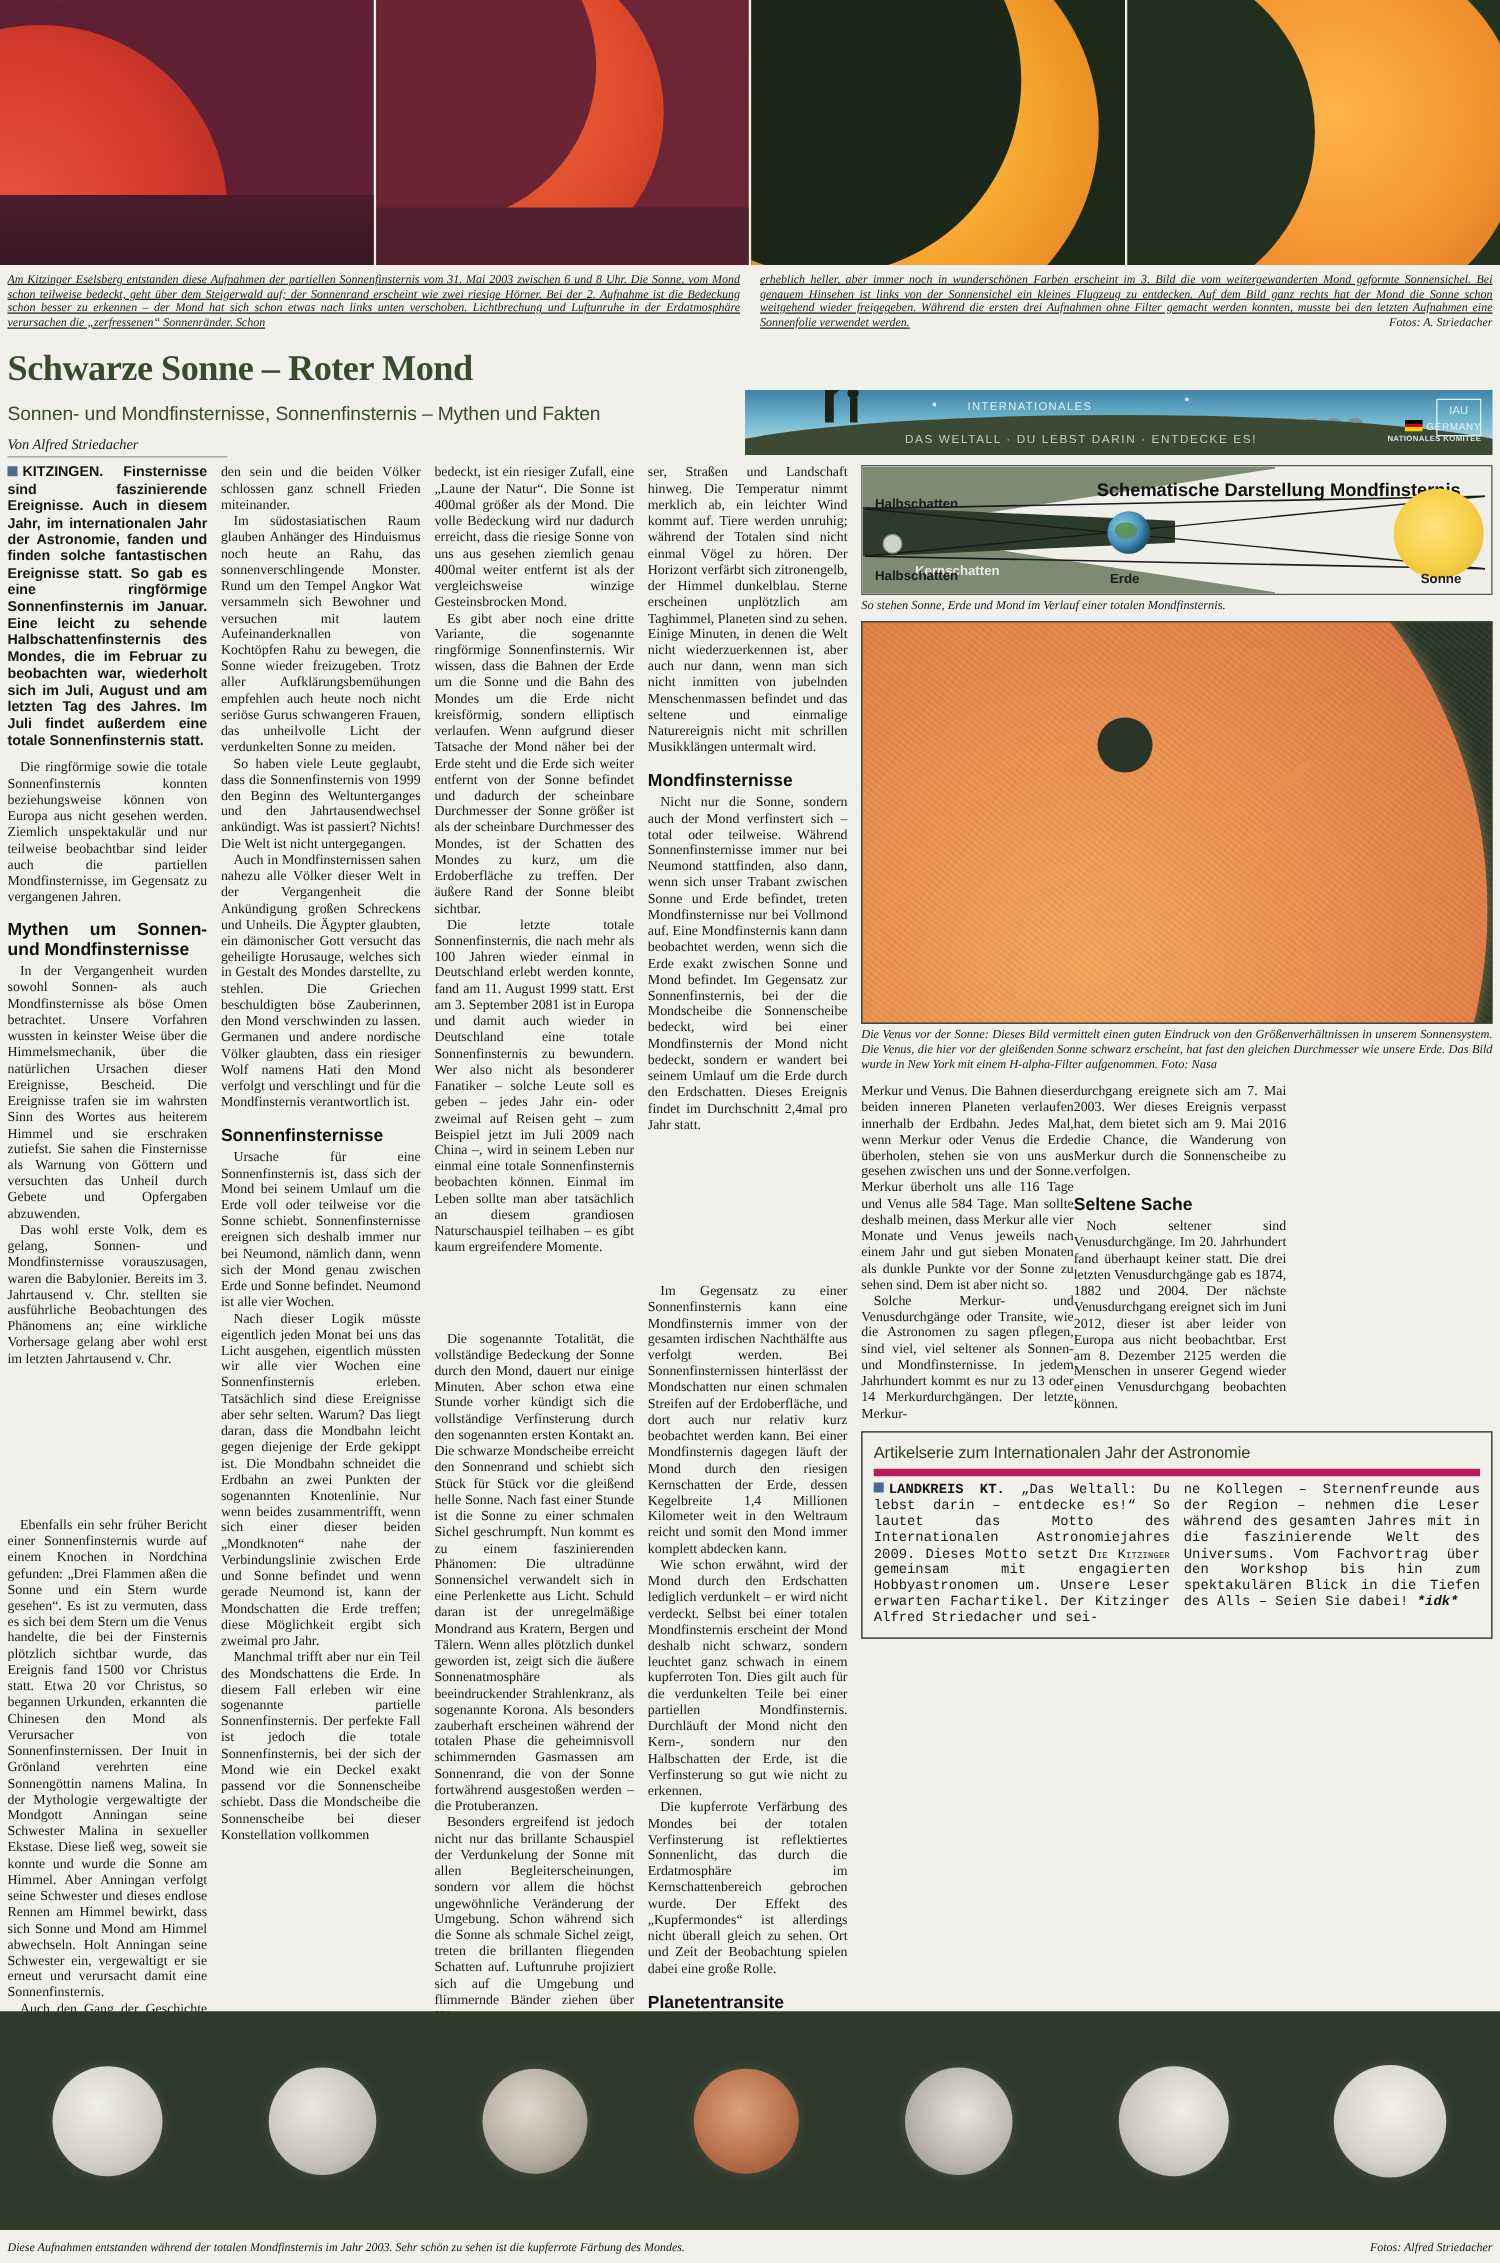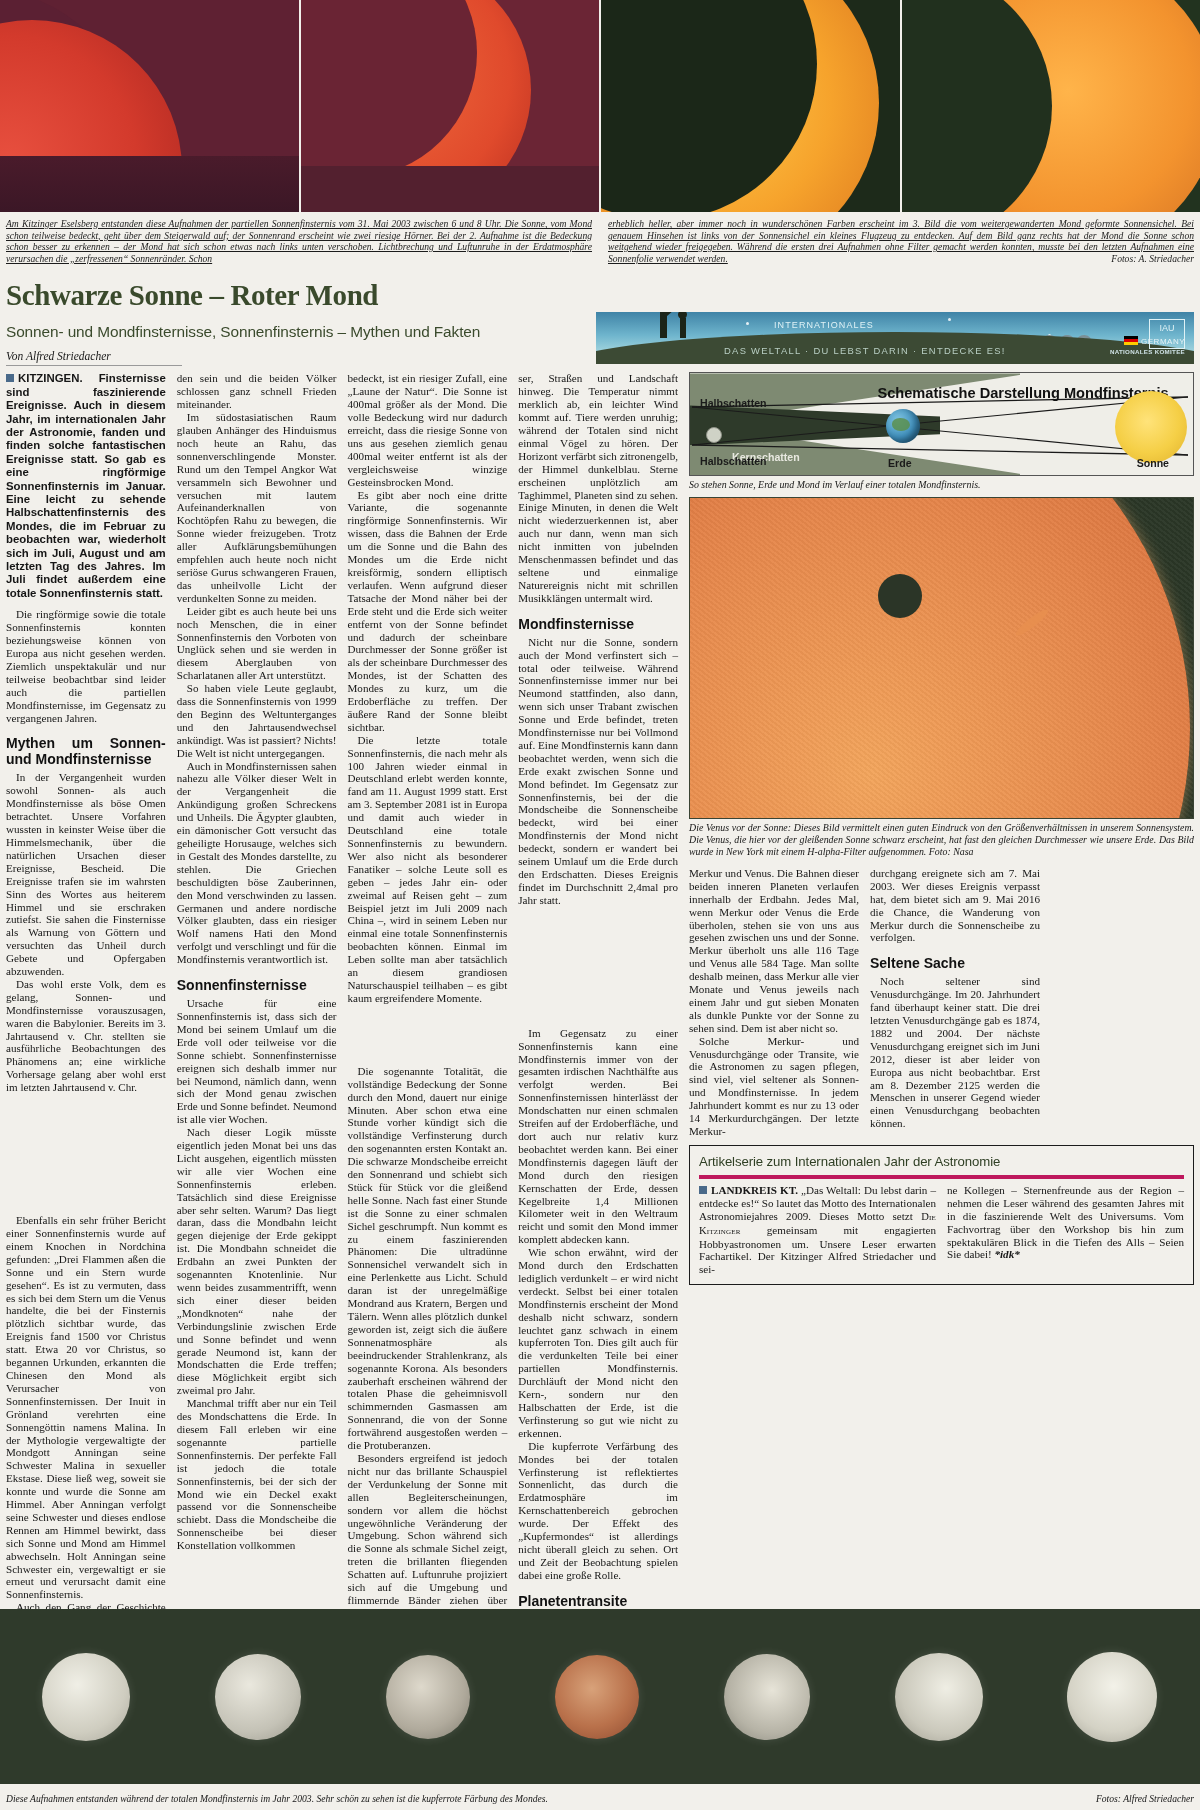--- a/index.html
+++ b/index.html
@@ -231,21 +231,21 @@
     background:#f2f0eb;
   }
   .box-title {
     font-family:"Liberation Serif", serif; font-weight:bold; font-size:28px;
     color:#3a4a2c; line-height:32px; letter-spacing:-0.3px;
   }
   .box-sub {
     font-family:"Liberation Sans", sans-serif; font-size:13.2px; color:#2f3f24;
     margin:1px 0 6px 0; letter-spacing:-0.1px;
   }
-  .box-cols { display:flex; gap:11px; border-top:4px solid #be185d; padding-top:5px;}
+  .box-cols { display:flex; gap:11px; border-top:6px solid #be185d; padding-top:5px;font-family:Liberation Mono, monospace;}
   .box-cols .bc { width:240px; font-size:11.1px; line-height:12.9px; text-align:justify; }
   .smallcaps { font-variant:small-caps; font-size:10.6px; letter-spacing:.2px;}
   .idk { font-weight:bold; font-style:italic; }
 
   
   .moon-strip {
     position:absolute; left:0; bottom:26px; width:1200px; height:175px;
     background:#2f3a2b; display:flex; align-items:center; justify-content:space-around;
     overflow:hidden;
   }
@@ -322,21 +322,20 @@
     <div class="sechead">Mythen um Sonnen- und Mondfinsternisse</div>
     <p>In der Vergangenheit wurden sowohl Sonnen- als auch Mondfinsternisse als böse Omen betrachtet. Unsere Vorfahren wussten in keinster Weise über die Himmelsmechanik, über die natürlichen Ursachen dieser Ereignisse, Bescheid. Die Ereignisse trafen sie im wahrsten Sinn des Wortes aus heiterem Himmel und sie erschraken zutiefst. Sie sahen die Finsternisse als Warnung von Göttern und versuchten das Unheil durch Gebete und Opfergaben abzuwenden.</p>
     <p>Das wohl erste Volk, dem es gelang, Sonnen- und Mondfinsternisse vorauszusagen, waren die Babylonier. Bereits im 3. Jahrtausend v. Chr. stellten sie ausführliche Beobachtungen des Phänomens an; eine wirkliche Vorhersage gelang aber wohl erst im letzten Jahrtausend v. Chr.</p>
     <p style="margin-top:120px">Ebenfalls ein sehr früher Bericht einer Sonnenfinsternis wurde auf einem Knochen in Nordchina gefunden: „Drei Flammen aßen die Sonne und ein Stern wurde gesehen“. Es ist zu vermuten, dass es sich bei dem Stern um die Venus handelte, die bei der Finsternis plötzlich sichtbar wurde, das Ereignis fand 1500 vor Christus statt. Etwa 20 vor Christus, so begannen Urkunden, erkannten die Chinesen den Mond als Verursacher von Sonnenfinsternissen. Der Inuit in Grönland verehrten eine Sonnengöttin namens Malina. In der Mythologie vergewaltigte der Mondgott Anningan seine Schwester Malina in sexueller Ekstase. Diese ließ weg, soweit sie konnte und wurde die Sonne am Himmel. Aber Anningan verfolgt seine Schwester und dieses endlose Rennen am Himmel bewirkt, dass sich Sonne und Mond am Himmel abwechseln. Holt Anningan seine Schwester ein, vergewaltigt er sie erneut und verursacht damit eine Sonnenfinsternis.</p>
     <p>Auch den Gang der Geschichte vermochte eine Sonnenfinsternis möglicherweise zu lenken: Es ist überliefert, dass Lyder und Meder am 28. Mai des Jahres 585 v. Chr. ihre Kriegstätigkeit plötzlich einstellten. Mitten im Kampf soll es Nacht gewor-</p>
   </div>
 
   <div class="col colw">
     <p class="noind">den sein und die beiden Völker schlossen ganz schnell Frieden miteinander.</p>
     <p>Im südostasiatischen Raum glauben Anhänger des Hinduismus noch heute an Rahu, das sonnenverschlingende Monster. Rund um den Tempel Angkor Wat versammeln sich Bewohner und versuchen mit lautem Aufeinanderknallen von Kochtöpfen Rahu zu bewegen, die Sonne wieder freizugeben. Trotz aller Aufklärungsbemühungen empfehlen auch heute noch nicht seriöse Gurus schwangeren Frauen, das unheilvolle Licht der verdunkelten Sonne zu meiden.</p>
-    <p>Leider gibt es auch heute bei uns noch Menschen, die in einer Sonnenfinsternis den Vorboten von Unglück sehen und sie werden in diesem Aberglauben von Scharlatanen aller Art unterstützt.</p>
     <p>So haben viele Leute geglaubt, dass die Sonnenfinsternis von 1999 den Beginn des Weltunterganges und den Jahrtausendwechsel ankündigt. Was ist passiert? Nichts! Die Welt ist nicht untergegangen.</p>
     <p>Auch in Mondfinsternissen sahen nahezu alle Völker dieser Welt in der Vergangenheit die Ankündigung großen Schreckens und Unheils. Die Ägypter glaubten, ein dämonischer Gott versucht das geheiligte Horusauge, welches sich in Gestalt des Mondes darstellte, zu stehlen. Die Griechen beschuldigten böse Zauberinnen, den Mond verschwinden zu lassen. Germanen und andere nordische Völker glaubten, dass ein riesiger Wolf namens Hati den Mond verfolgt und verschlingt und für die Mondfinsternis verantwortlich ist.</p>
     <div class="sechead">Sonnenfinsternisse</div>
     <p>Ursache für eine Sonnenfinsternis ist, dass sich der Mond bei seinem Umlauf um die Erde voll oder teilweise vor die Sonne schiebt. Sonnenfinsternisse ereignen sich deshalb immer nur bei Neumond, nämlich dann, wenn sich der Mond genau zwischen Erde und Sonne befindet. Neumond ist alle vier Wochen.</p>
     <p>Nach dieser Logik müsste eigentlich jeden Monat bei uns das Licht ausgehen, eigentlich müssten wir alle vier Wochen eine Sonnenfinsternis erleben. Tatsächlich sind diese Ereignisse aber sehr selten. Warum? Das liegt daran, dass die Mondbahn leicht gegen diejenige der Erde gekippt ist. Die Mondbahn schneidet die Erdbahn an zwei Punkten der sogenannten Knotenlinie. Nur wenn beides zusammentrifft, wenn sich einer dieser beiden „Mondknoten“ nahe der Verbindungslinie zwischen Erde und Sonne befindet und wenn gerade Neumond ist, kann der Mondschatten die Erde treffen; diese Möglichkeit ergibt sich zweimal pro Jahr.</p>
     <p>Manchmal trifft aber nur ein Teil des Mondschattens die Erde. In diesem Fall erleben wir eine sogenannte partielle Sonnenfinsternis. Der perfekte Fall ist jedoch die totale Sonnenfinsternis, bei der sich der Mond wie ein Deckel exakt passend vor die Sonnenscheibe schiebt. Dass die Mondscheibe die Sonnenscheibe bei dieser Konstellation vollkommen</p>
   </div>
 
   <div class="col colw">
     <p class="noind">bedeckt, ist ein riesiger Zufall, eine „Laune der Natur“. Die Sonne ist 400mal größer als der Mond. Die volle Bedeckung wird nur dadurch erreicht, dass die riesige Sonne von uns aus gesehen ziemlich genau 400mal weiter entfernt ist als der vergleichsweise winzige Gesteinsbrocken Mond.</p>
@@ -387,21 +386,21 @@
       <div class="limb"></div>
       <div class="grain"></div>
       <div class="venus"></div>
       <div class="prom"></div>
     </div>
     <div class="venus-cap">
       <span>Die Venus vor der Sonne: Dieses Bild vermittelt einen guten Eindruck von den Größenverhältnissen in unserem Sonnensystem. Die Venus, die hier vor der gleißenden Sonne schwarz erscheint, hat fast den gleichen Durchmesser wie unsere Erde. Das Bild wurde in New York mit einem H-alpha-Filter aufgenommen.</span>
       <span class="credit">Foto: Nasa</span>
     </div>
 
-    <div style="display:flex; gap:11px; margin-top:9px;">
+    <div style="display:flex; margin-top:9px;">
       <div class="col" style="width:170px;">
         <p class="noind">Merkur und Venus. Die Bahnen dieser beiden inneren Planeten verlaufen innerhalb der Erdbahn. Jedes Mal, wenn Merkur oder Venus die Erde überholen, stehen sie von uns aus gesehen zwischen uns und der Sonne. Merkur überholt uns alle 116 Tage und Venus alle 584 Tage. Man sollte deshalb meinen, dass Merkur alle vier Monate und Venus jeweils nach einem Jahr und gut sieben Monaten als dunkle Punkte vor der Sonne zu sehen sind. Dem ist aber nicht so.</p>
         <p>Solche Merkur- und Venusdurchgänge oder Transite, wie die Astronomen zu sagen pflegen, sind viel, viel seltener als Sonnen- und Mondfinsternisse. In jedem Jahrhundert kommt es nur zu 13 oder 14 Merkurdurchgängen. Der letzte Merkur-</p>
       </div>
       <div class="col" style="width:170px;">
         <p class="noind">durchgang ereignete sich am 7. Mai 2003. Wer dieses Ereignis verpasst hat, dem bietet sich am 9. Mai 2016 die Chance, die Wanderung von Merkur durch die Sonnenscheibe zu verfolgen.</p>
         <div class="sechead">Seltene Sache</div>
         <p>Noch seltener sind Venusdurchgänge. Im 20. Jahrhundert fand überhaupt keiner statt. Die drei letzten Venusdurchgänge gab es 1874, 1882 und 2004. Der nächste Venusdurchgang ereignet sich im Juni 2012, dieser ist aber leider von Europa aus nicht beobachtbar. Erst am 8. Dezember 2125 werden die Menschen in unserer Gegend wieder einen Venusdurchgang beobachten können.</p>
       </div>
     </div>

